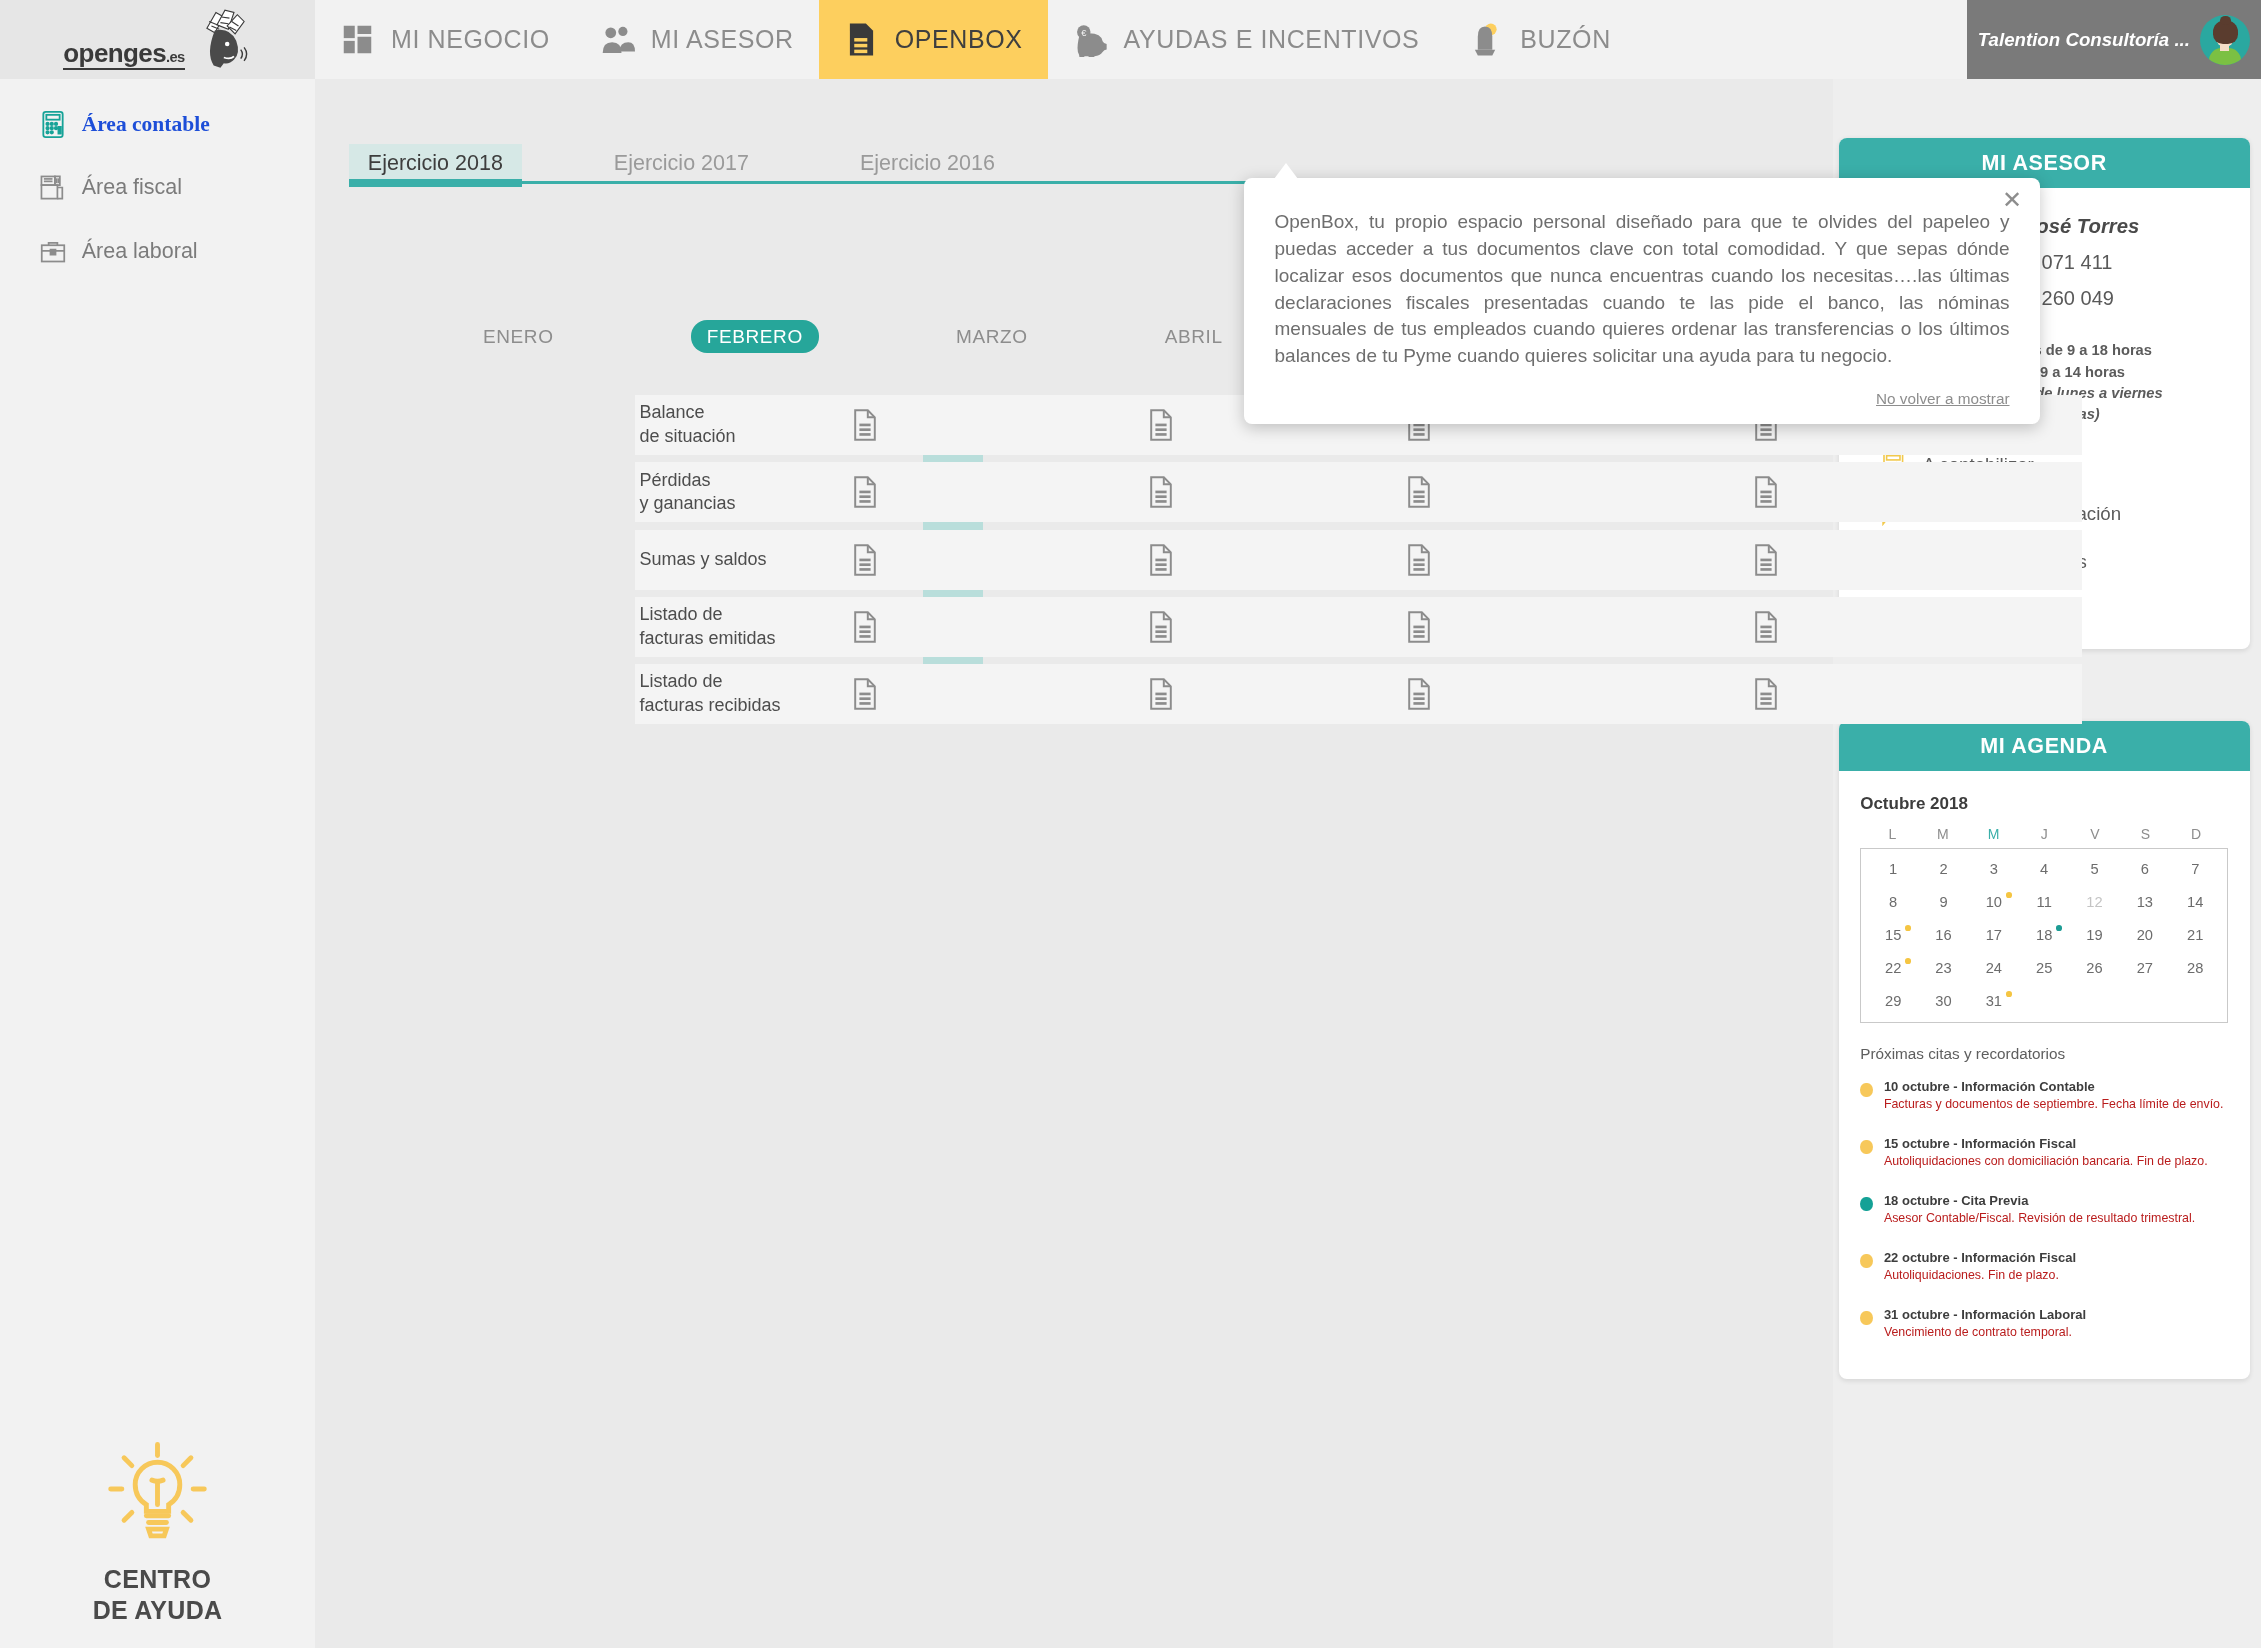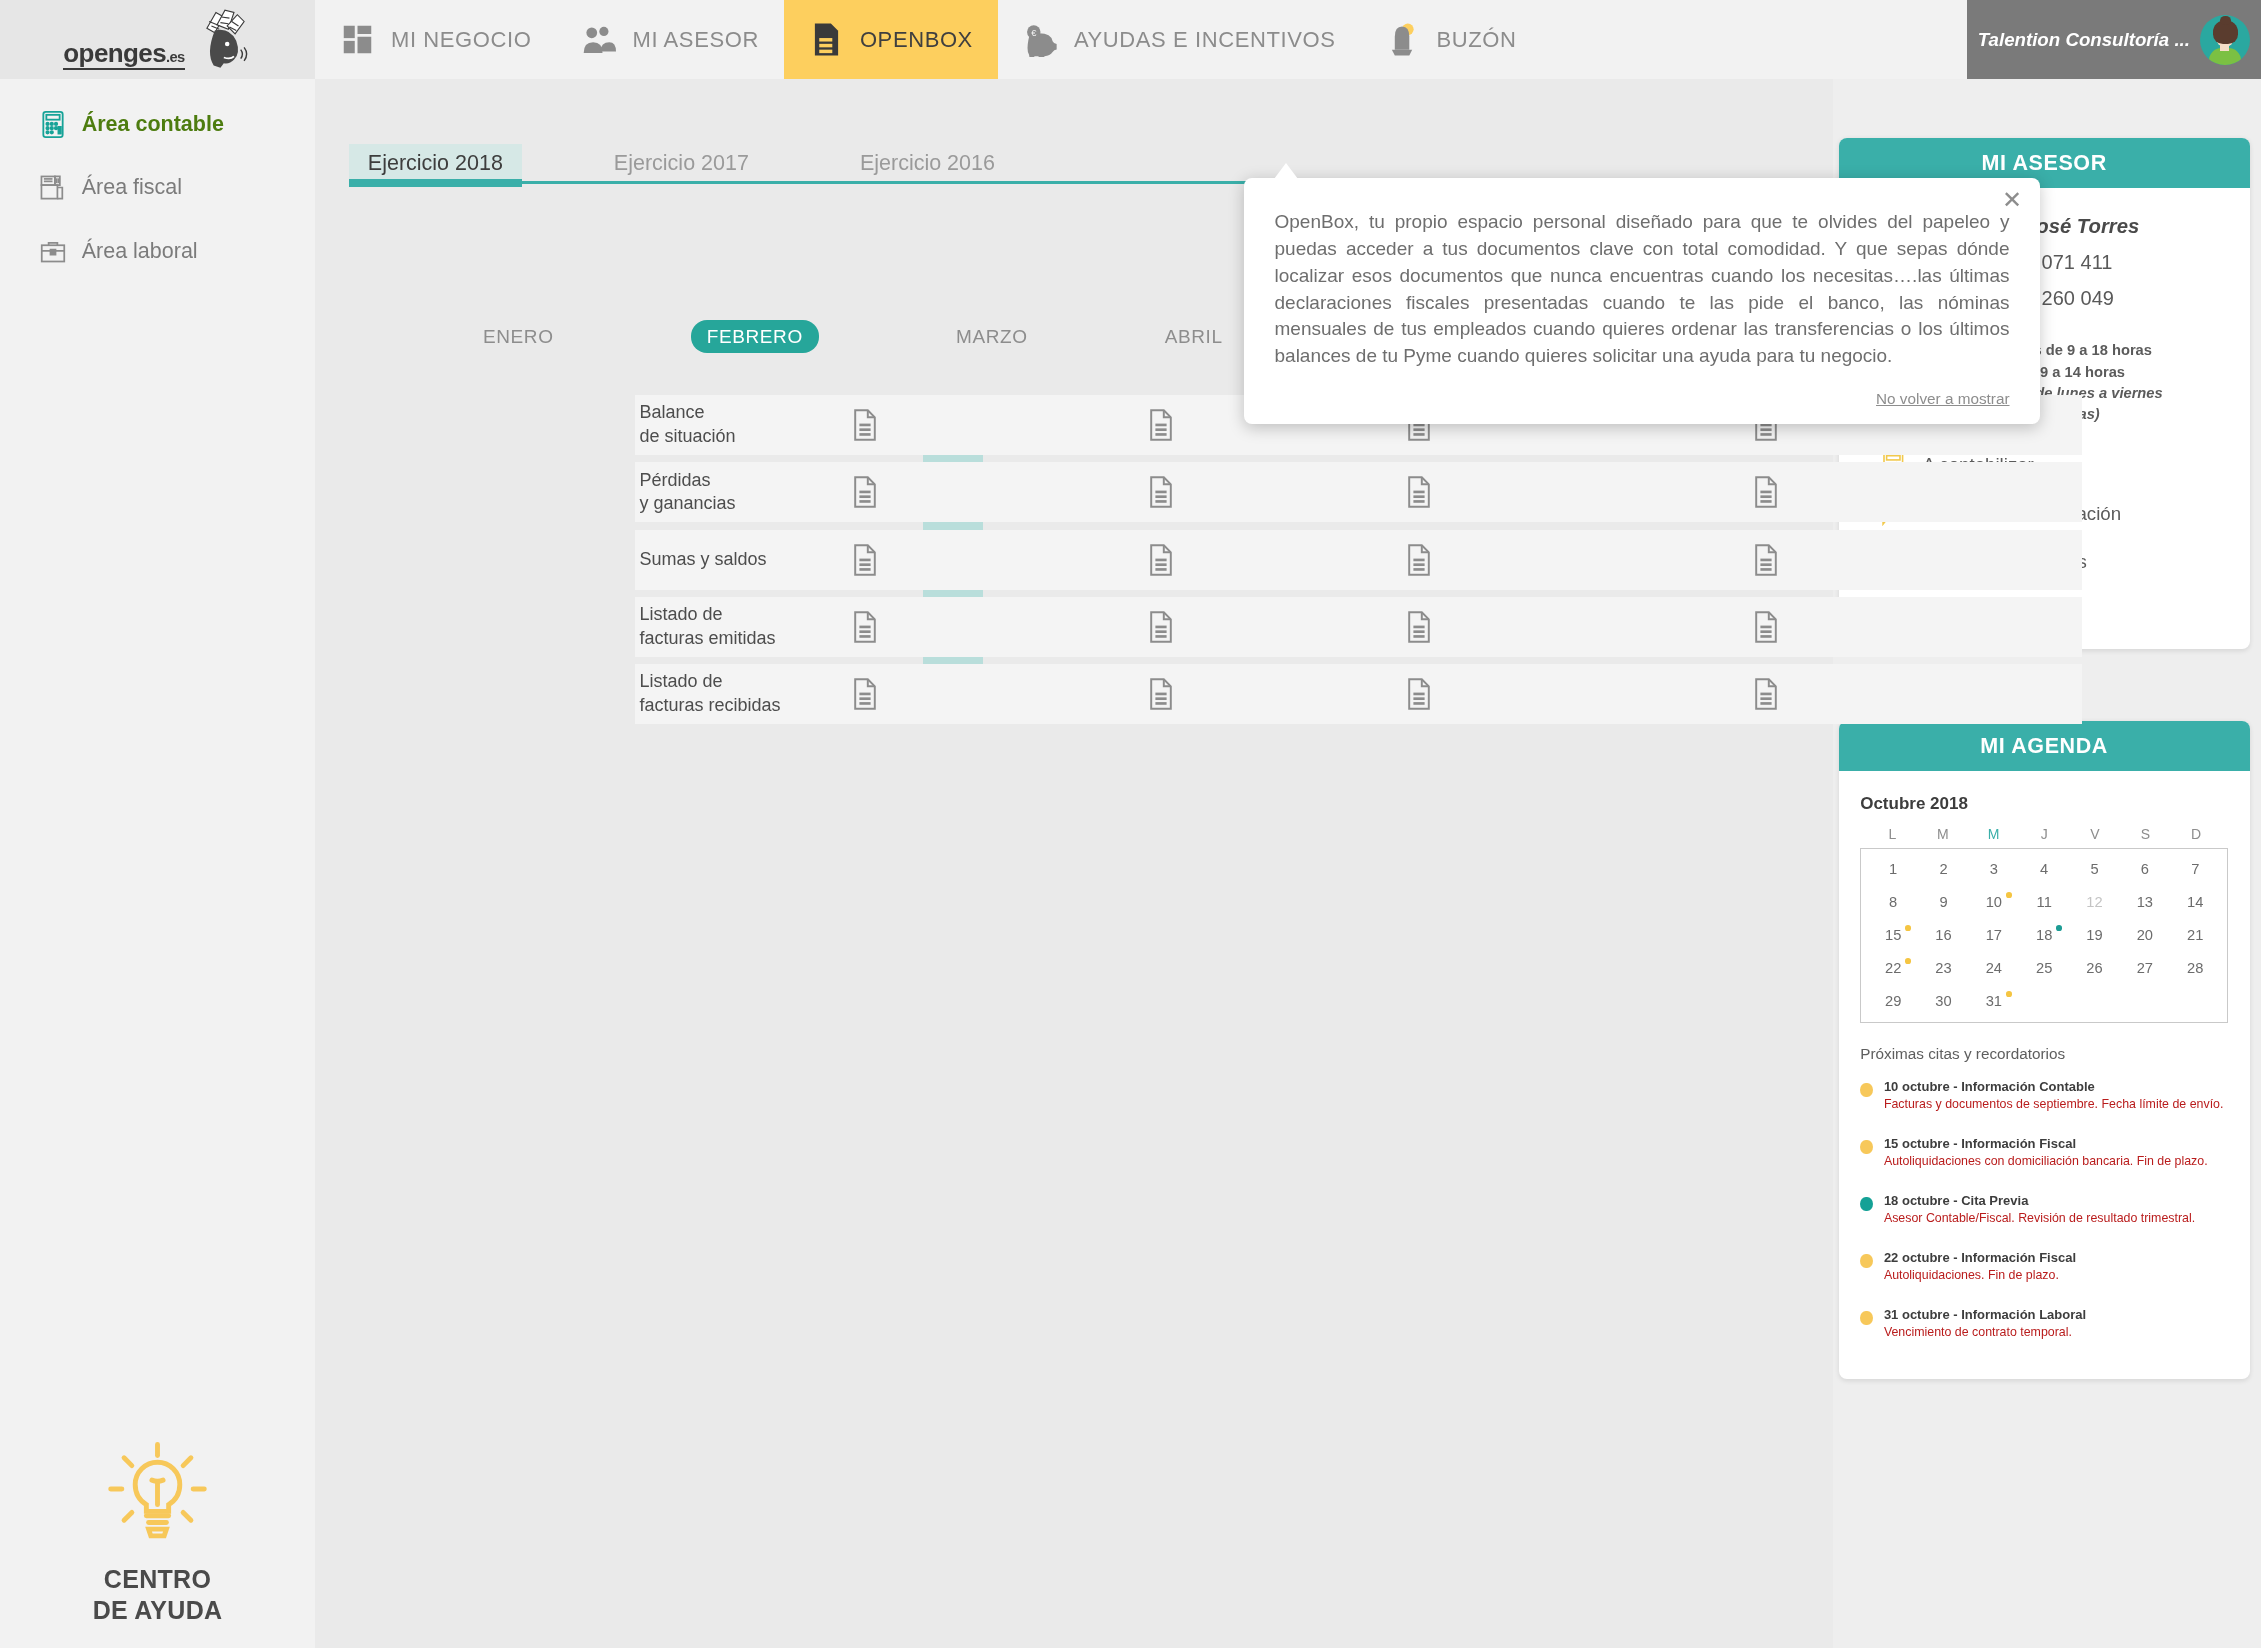--- a/index.html
+++ b/index.html
@@ -15,39 +15,39 @@
   .topnav { position: absolute; top:0; left:0; width:2261px; height:79px; background:#f2f2f2; display:flex; align-items:stretch; }
   .logo-cell { width:315px; height:79px; background:#e6e6e6; display:flex; align-items:center; justify-content:center; }
   .logo-wrap { display:flex; align-items:flex-end; gap:5px; }
   .logo-text { font-size:26px; font-weight:bold; color:#3a3a3a; letter-spacing:-0.6px; line-height:1; position:relative; }
   .logo-text .dotes { font-size:14.7px; }
   .logo-underlines { height:1.7px; background:#3a3a3a; margin-top:2.3px; }
 
   .nav-items { display:flex; align-items:stretch; flex:1; }
   .nav-item { display:flex; align-items:center; gap:16px; padding:0 25px; height:79px; cursor:pointer; }
   .nav-item.active { background:#fdcf5e; }
-  .nav-label { font-size:22px; color:#8c8c8c; letter-spacing:0.6px; white-space:nowrap;text-align:center; }
+  .nav-label { font-size:25px; color:#8c8c8c; letter-spacing:0.6px; white-space:nowrap;text-align:center; }
   .nav-item.active .nav-label { color:#3f3f3f; }
   .nav-icon { width:35px; height:35px; display:flex; align-items:center; justify-content:center; flex:0 0 auto; }
 
   .user-cell { width:294px; height:79px; background:#7a7a7a; display:flex; align-items:center; justify-content:center; gap:10.2px; padding:0 16px; }
   .user-name { font-size:18.7px; color:#ffffff; font-style:italic; font-weight:bold; white-space:nowrap; }
   .user-avatar { width:50px; height:50px; border-radius:50%; background:#2aa8a0; position:relative; overflow:hidden; flex:0 0 auto; }
   .ua-hair { position:absolute; left:12.4px; top:5.7px; width:25px; height:24px; background:#5a3c2e; border-radius:50% 50% 40% 40%; }
   .ua-bun { position:absolute; left:20.3px; top:1.1px; width:10.2px; height:9px; background:#5a3c2e; border-radius:50%; }
   .ua-face { position:absolute; left:16px; top:12.4px; width:18px; height:20.3px; background:#f6dfc8; border-radius:40% 40% 48% 48%; }
   .ua-body { position:absolute; left:9px; bottom:0; width:32px; height:17px; background:#7bc043; border-radius:12.4px 12.4px 0 0; }
   .ua-neck { position:absolute; left:20.3px; bottom:13.6px; width:9px; height:6.8px; background:#f6dfc8; }
 
   
   .sidebar { position:absolute; top:79px; left:0; width:315px; height:1569px; background:#f2f2f2; }
   .side-item { display:flex; align-items:center; gap:14.7px; padding:0 0 0 38px; height:43px; margin-top:20.3px; cursor:pointer; }
   .side-item:first-child { margin-top:24px; }
   .side-label { font-size:21.5px; color:#7b7b7b; }
-  .side-item.active .side-label { color:#4d7c0f; font-weight:bold; }
+  .side-item.active .side-label { color:#1d4ed8; font-weight:bold;font-family:Liberation Serif, serif; }
   .side-icon { width:29px; height:29px; flex:0 0 auto; display:flex; align-items:center; justify-content:center; }
 
   .helpcenter { position:absolute; left:0; bottom:22px; width:315px; display:flex; flex-direction:column; align-items:center; cursor:pointer; }
   .help-icon { width:107px; height:107px; }
   .help-text { margin-top:17px; font-size:25px; font-weight:bold; color:#4a4a4a; text-align:center; line-height:1.25; letter-spacing:0.3px; }
 
   
   .main { position:absolute; top:79px; left:315px; width:1518px; height:1569px; background:#eaeaea; }
 
   .tabs { position:absolute; top:59px; left:44px; width:1419px; height:46px; display:flex; align-items:flex-end; }

